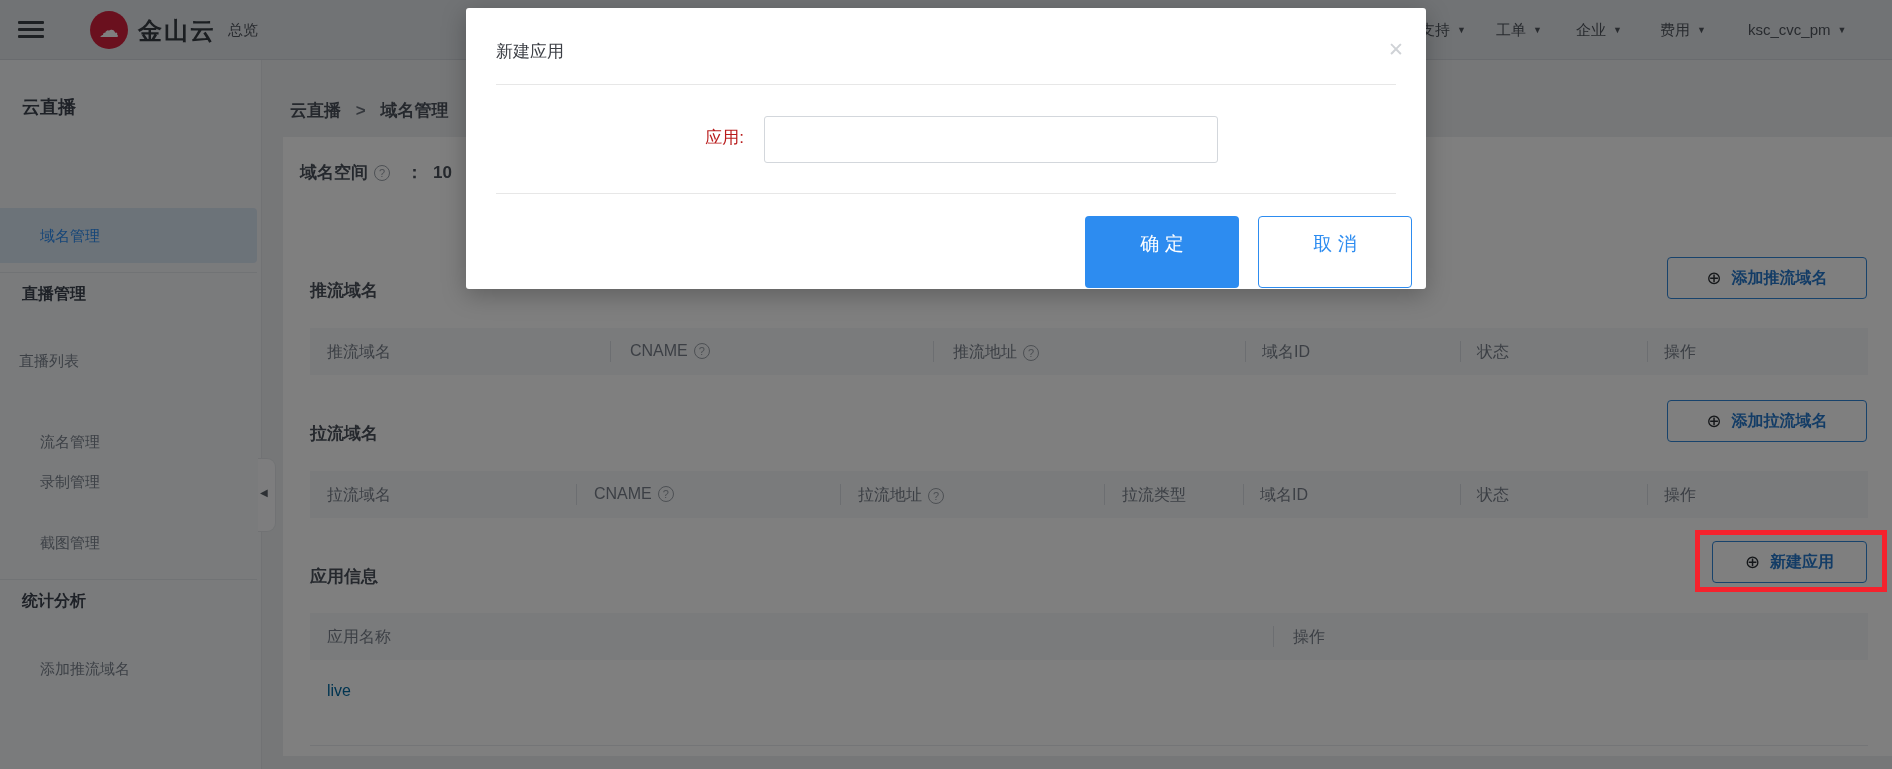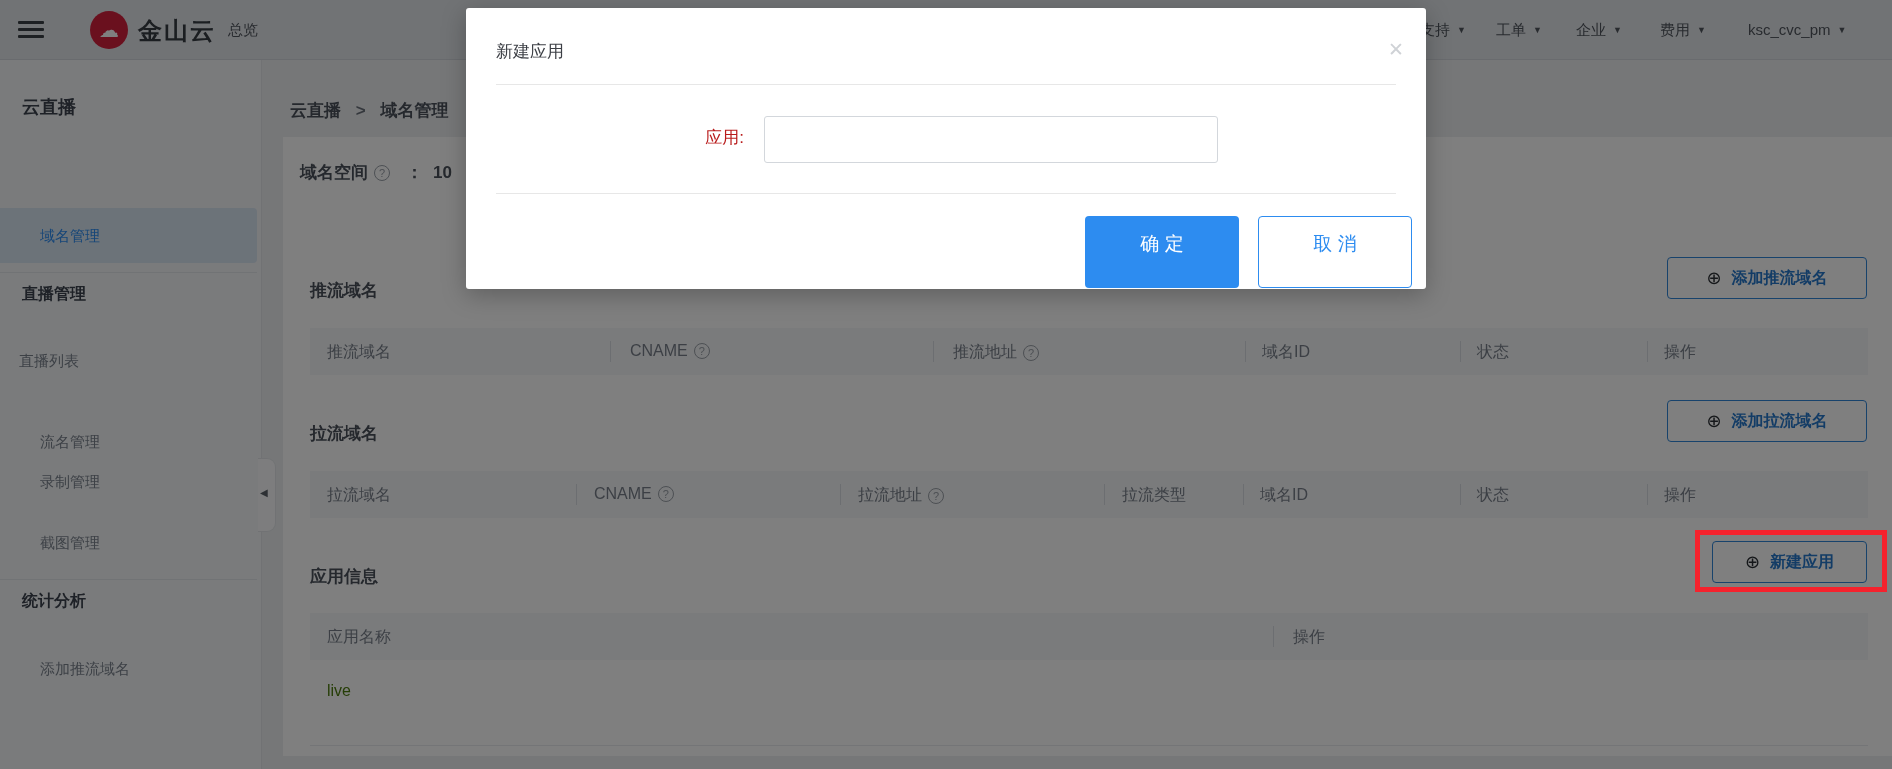--- a/index.html
+++ b/index.html
@@ -45,21 +45,21 @@
   .add-btn{width:200px;height:42px;border:1px solid #3086d8;border-radius:4px;background:#fff;
            display:flex;align-items:center;justify-content:center;cursor:pointer;}
   .add-btn .plus{font-size:18px;color:#2b2f34;margin-right:10px;line-height:1;}
   .add-btn .lbl{font-size:16px;font-weight:bold;color:#2779cc;}
 
   .thead{left:27px;width:1558px;height:47px;background:#f4f6f8;}
   .thead .col{position:absolute;top:14px;font-size:16px;color:#787f8a;display:flex;align-items:center;}
   .thead .col .help{margin-left:6px;}
   .vdiv{position:absolute;top:13px;width:1px;height:21px;background:#d9dde2;}
 
-  .row-text{font-size:16px;color:#4d7c0f;}
+  .row-text{font-size:16px;color:#0369a1;}
   .hline{height:1px;background:#e8eaee;}
 
   
   .overlay{left:0;top:0;width:1892px;height:769px;background:rgba(0,0,0,0.5);z-index:50;}
   .red-box{left:1695px;top:530px;width:192px;height:62px;border:5px solid #f5222d;z-index:60;}
 
   .modal{left:466px;top:8px;width:960px;height:281px;background:#fff;border-radius:3px;z-index:70;
          box-shadow:0 6px 24px rgba(0,0,0,0.25);}
   .m-title{left:30px;top:32px;font-size:17px;color:#3c3f45;}
   .m-close{right:22px;top:30px;font-size:19px;color:#cfd2d6;cursor:pointer;}

